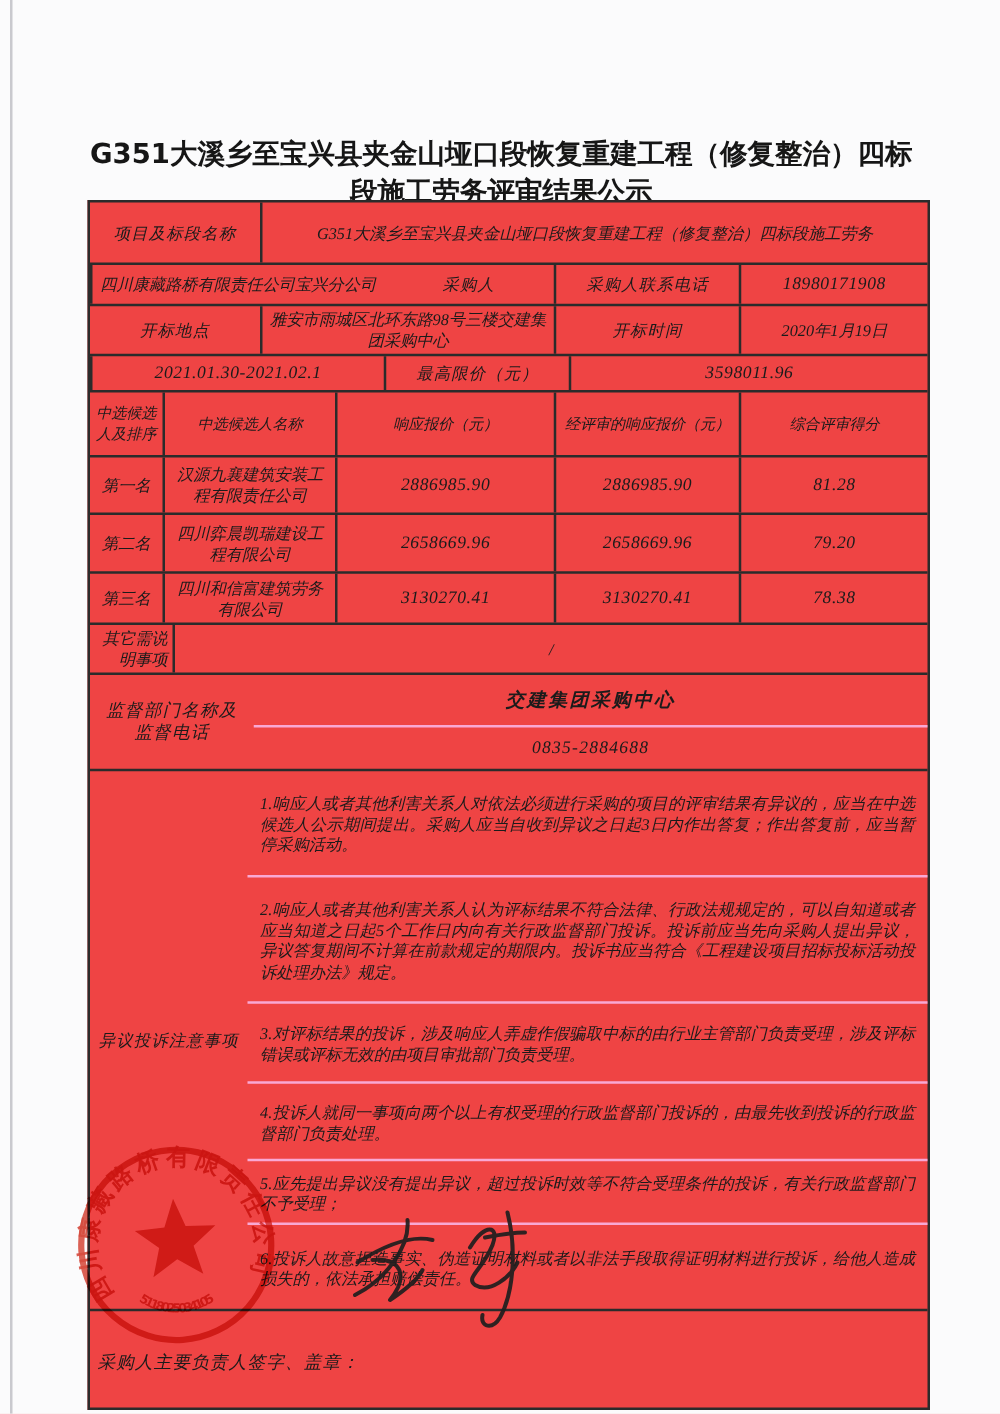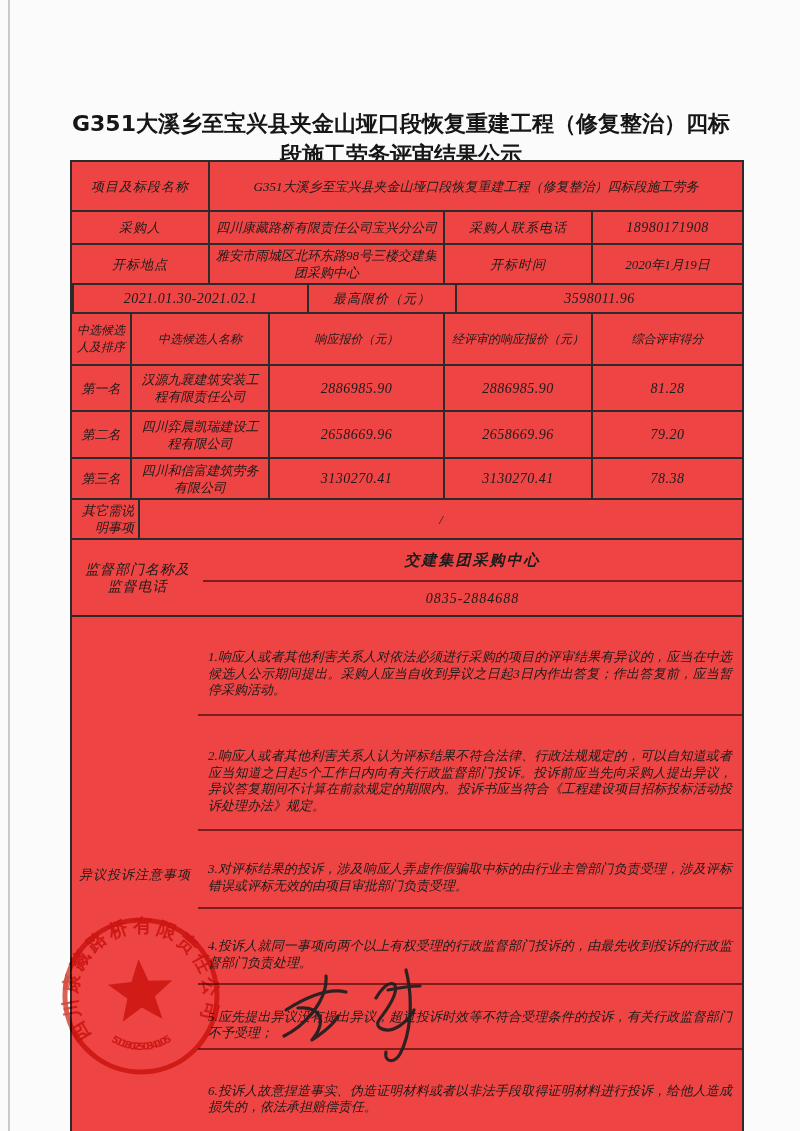--- a/index.html
+++ b/index.html
@@ -29,25 +29,25 @@
   .c{
     box-sizing:border-box;border-left:2px solid #2b2b2b;
     display:flex;align-items:center;justify-content:center;
     text-align:center;padding:2px 6px;line-height:17px;
   }
   .c.nb{border-left:none;}
   .c.flex{flex:1;}
   .lab{letter-spacing:1px;}
   .num{font-size:14px;letter-spacing:.5px;}
   .stack{flex:1;display:flex;flex-direction:column;}
-  .stack > .srow{display:flex;align-items:center;justify-content:center;border-top:2px solid #7f1d1d;}
+  .stack > .srow{display:flex;align-items:center;justify-content:center;border-top:2px solid #f9a8d4;}
   .stack > .srow.first{border-top:none;}
   .obj-item{
     display:block;text-align:justify;
-    padding:23px 10px 6px 10px;line-height:16.5px;font-size:13px;
+    padding:9px 10px 6px 10px;line-height:16.5px;font-size:13px;
   }
   .dept{font-size:15px;font-weight:bold;letter-spacing:2px;}
   .phone{font-size:14px;letter-spacing:1px;}
   .sign-row{position:relative;display:block;}
   .sign-label{position:absolute;left:6px;top:32px;font-size:14px;letter-spacing:1px;}
   .seal-svg{position:absolute;left:56px;top:911px;mix-blend-mode:multiply;opacity:.92;}
   .sig-svg{position:absolute;left:268px;top:958px;}
 </style>
 </head>
 <body>
@@ -57,22 +57,22 @@
 <div class="page-title">G351大溪乡至宝兴县夹金山垭口段恢复重建工程（修复整治）四标段施工劳务评审结果公示</div>
 
 <div class="tbl">
 
   <div class="row first" style="min-height:48px;">
     <div class="c nb lab" style="width:136px;">项目及标段名称</div>
     <div class="c flex">G351大溪乡至宝兴县夹金山垭口段恢复重建工程（修复整治）四标段施工劳务</div>
   </div>
 
   <div class="row" style="min-height:31px;">
+    <div class="c" style="width:235px;">四川康藏路桥有限责任公司宝兴分公司</div>
     <div class="c nb lab" style="width:136px;">采购人</div>
-    <div class="c" style="width:235px;">四川康藏路桥有限责任公司宝兴分公司</div>
     <div class="c lab" style="width:148px;">采购人联系电话</div>
     <div class="c flex num">18980171908</div>
   </div>
 
   <div class="row" style="min-height:37px;">
     <div class="c nb lab" style="width:136px;">开标地点</div>
     <div class="c" style="width:235px;">雅安市雨城区北环东路98号三楼交建集团采购中心</div>
     <div class="c lab" style="width:148px;">开标时间</div>
     <div class="c flex">2020年1月19日</div>
   </div>

